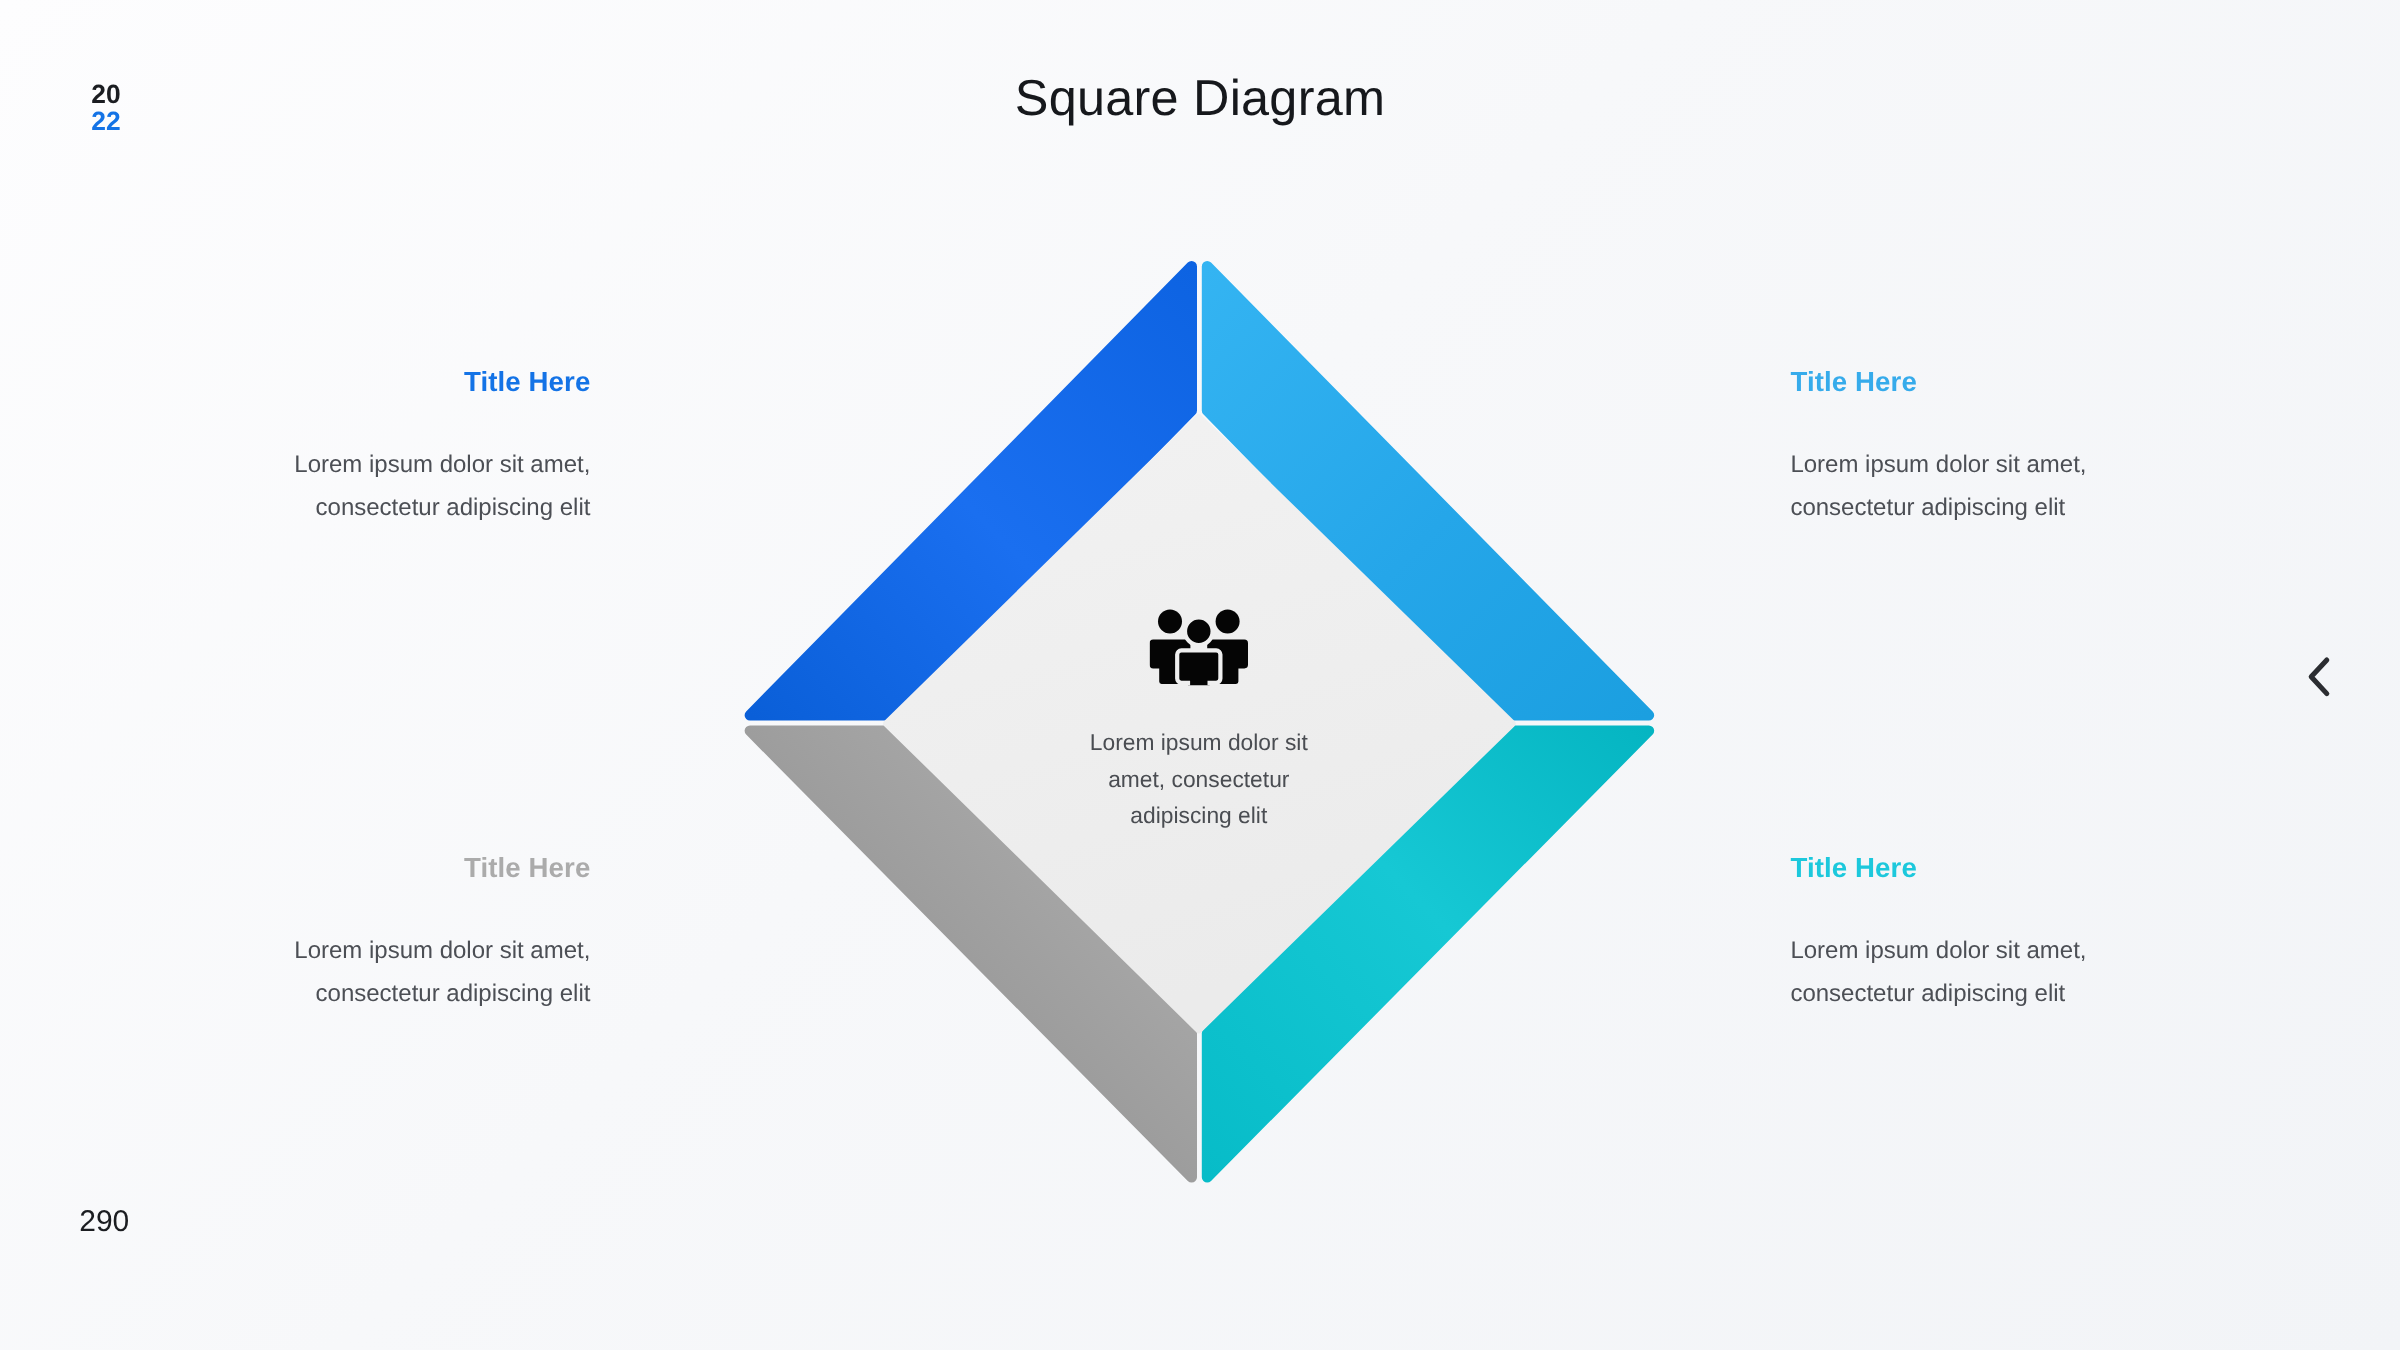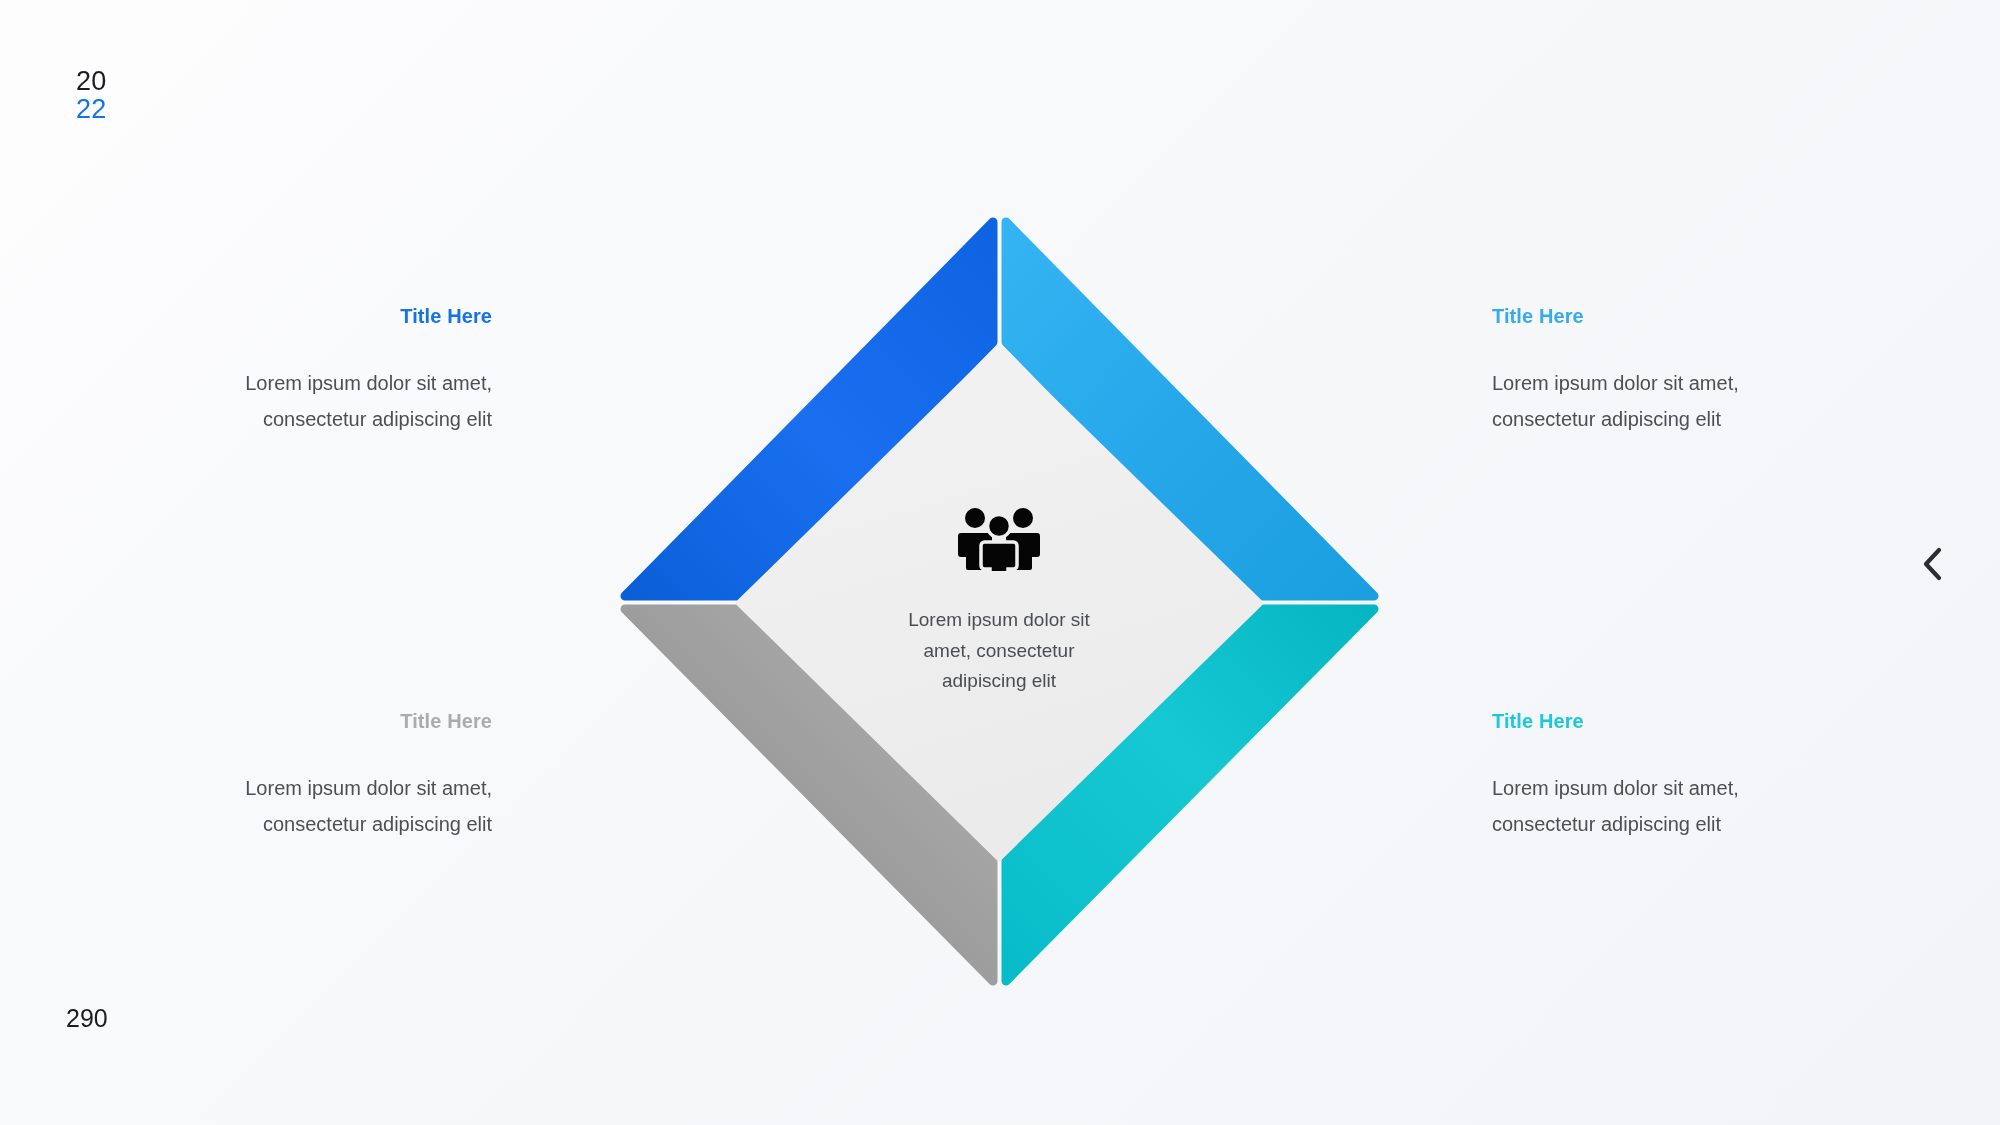--- a/index.html
+++ b/index.html
@@ -13,22 +13,22 @@
   .slide {
     position:relative;
     width:2000px; height:1125px;
     background:linear-gradient(135deg,#fdfdfe 0%,#f7f8fa 45%,#f2f4f7 100%);
   }
 
   
   .year {
     position:absolute;
     left:76px; top:68px;
-    font-size:27px;
-    font-weight:400;
+    font-size:22px;
+    font-weight:700;
     line-height:1.02;
     letter-spacing:0.2px;
   }
   .year .y-top { color:#1b1d21; display:block; }
   .year .y-bot { color:#1473e6; display:block; }
 
   
   .slide-title {
     position:absolute;
     left:0; right:0; top:58px;
@@ -89,21 +89,21 @@
     text-align:center;
     font-size:19px;
     line-height:1.62;
     color:#4a4d52;
     font-weight:400;
   }
 
   
   .block { position:absolute; width:330px; }
   .block .b-title {
-    font-size:20px;
+    font-size:23px;
     font-weight:700;
     letter-spacing:0.1px;
     margin-bottom:38px;
   }
   .block .b-body {
     font-size:20px;
     line-height:1.78;
     color:#4c4f55;
     font-weight:400;
   }
@@ -119,20 +119,21 @@
 </head>
 <body>
 
 <div class="slide">
 
   <div class="year">
     <span class="y-top">20</span>
     <span class="y-bot">22</span>
   </div>
 
+  <div class="slide-title">Square Diagram</div>
 
   <div class="diagram">
 
     <div class="seg">
       <svg viewBox="0 0 765 775" xmlns="http://www.w3.org/2000/svg">
         <defs>
           <linearGradient id="gTL" x1="0" y1="1" x2="1" y2="0">
             <stop offset="0%" stop-color="#0a5fd8"></stop>
             <stop offset="48%" stop-color="#1a6ff0"></stop>
             <stop offset="100%" stop-color="#0d63e2"></stop>

